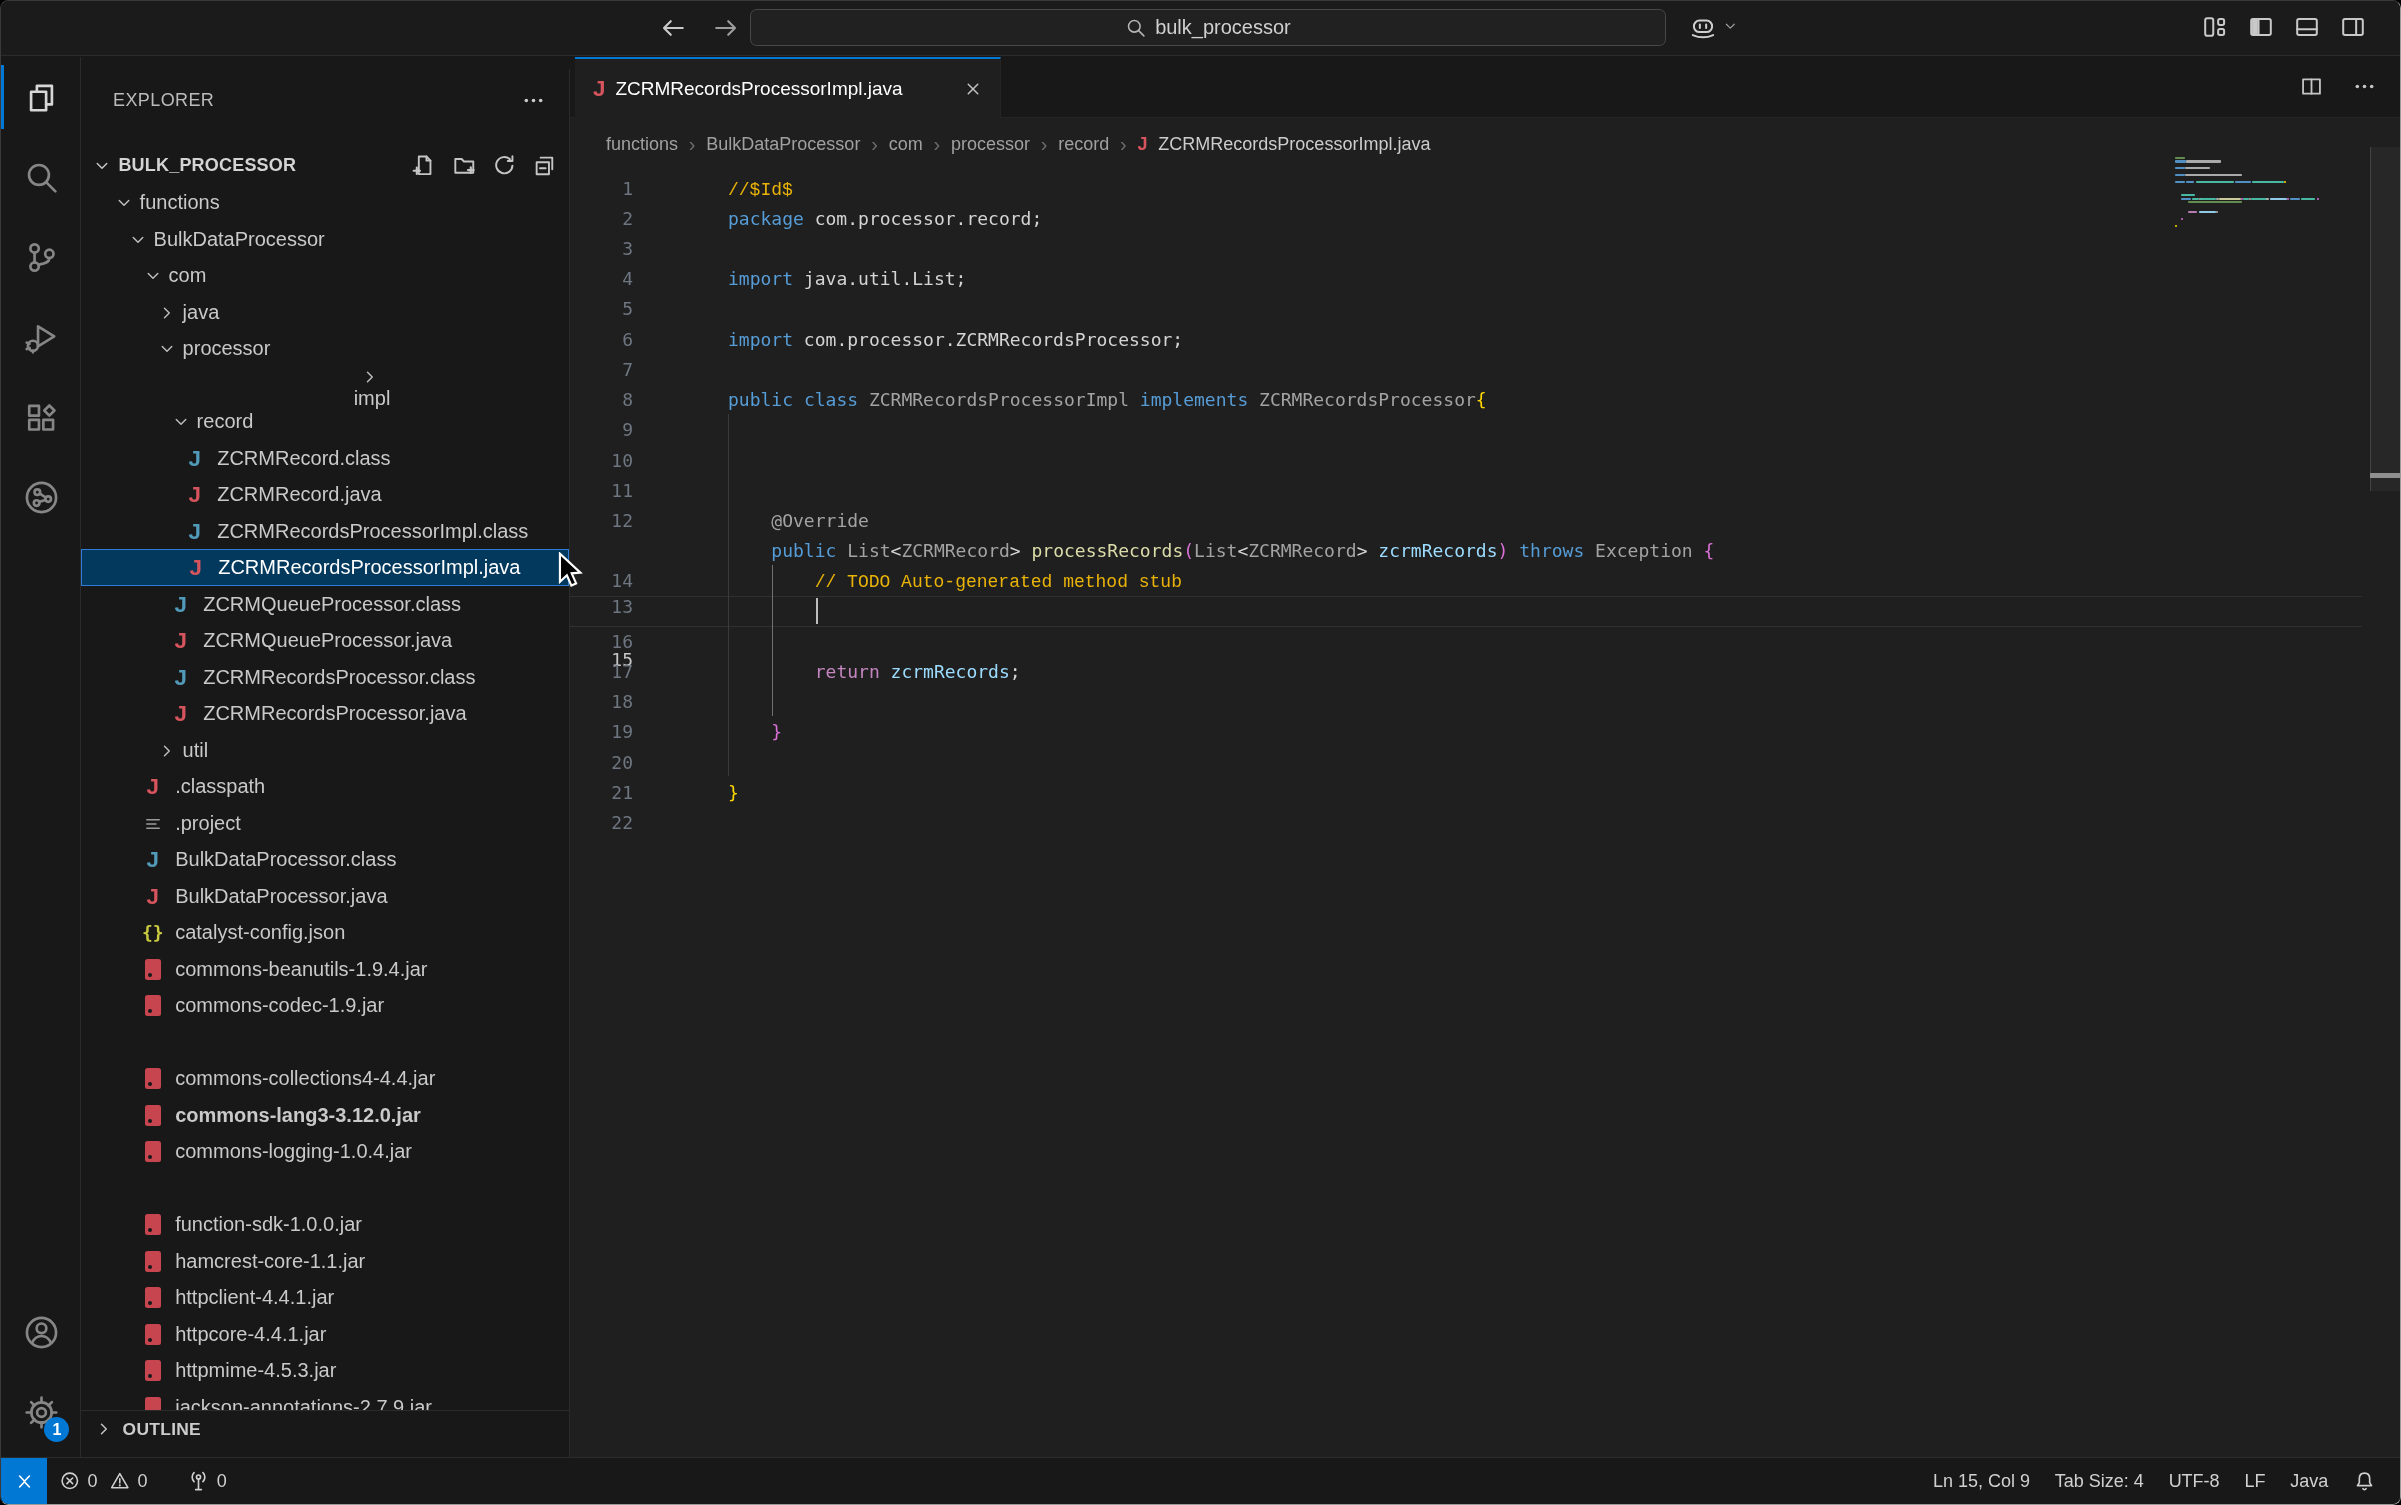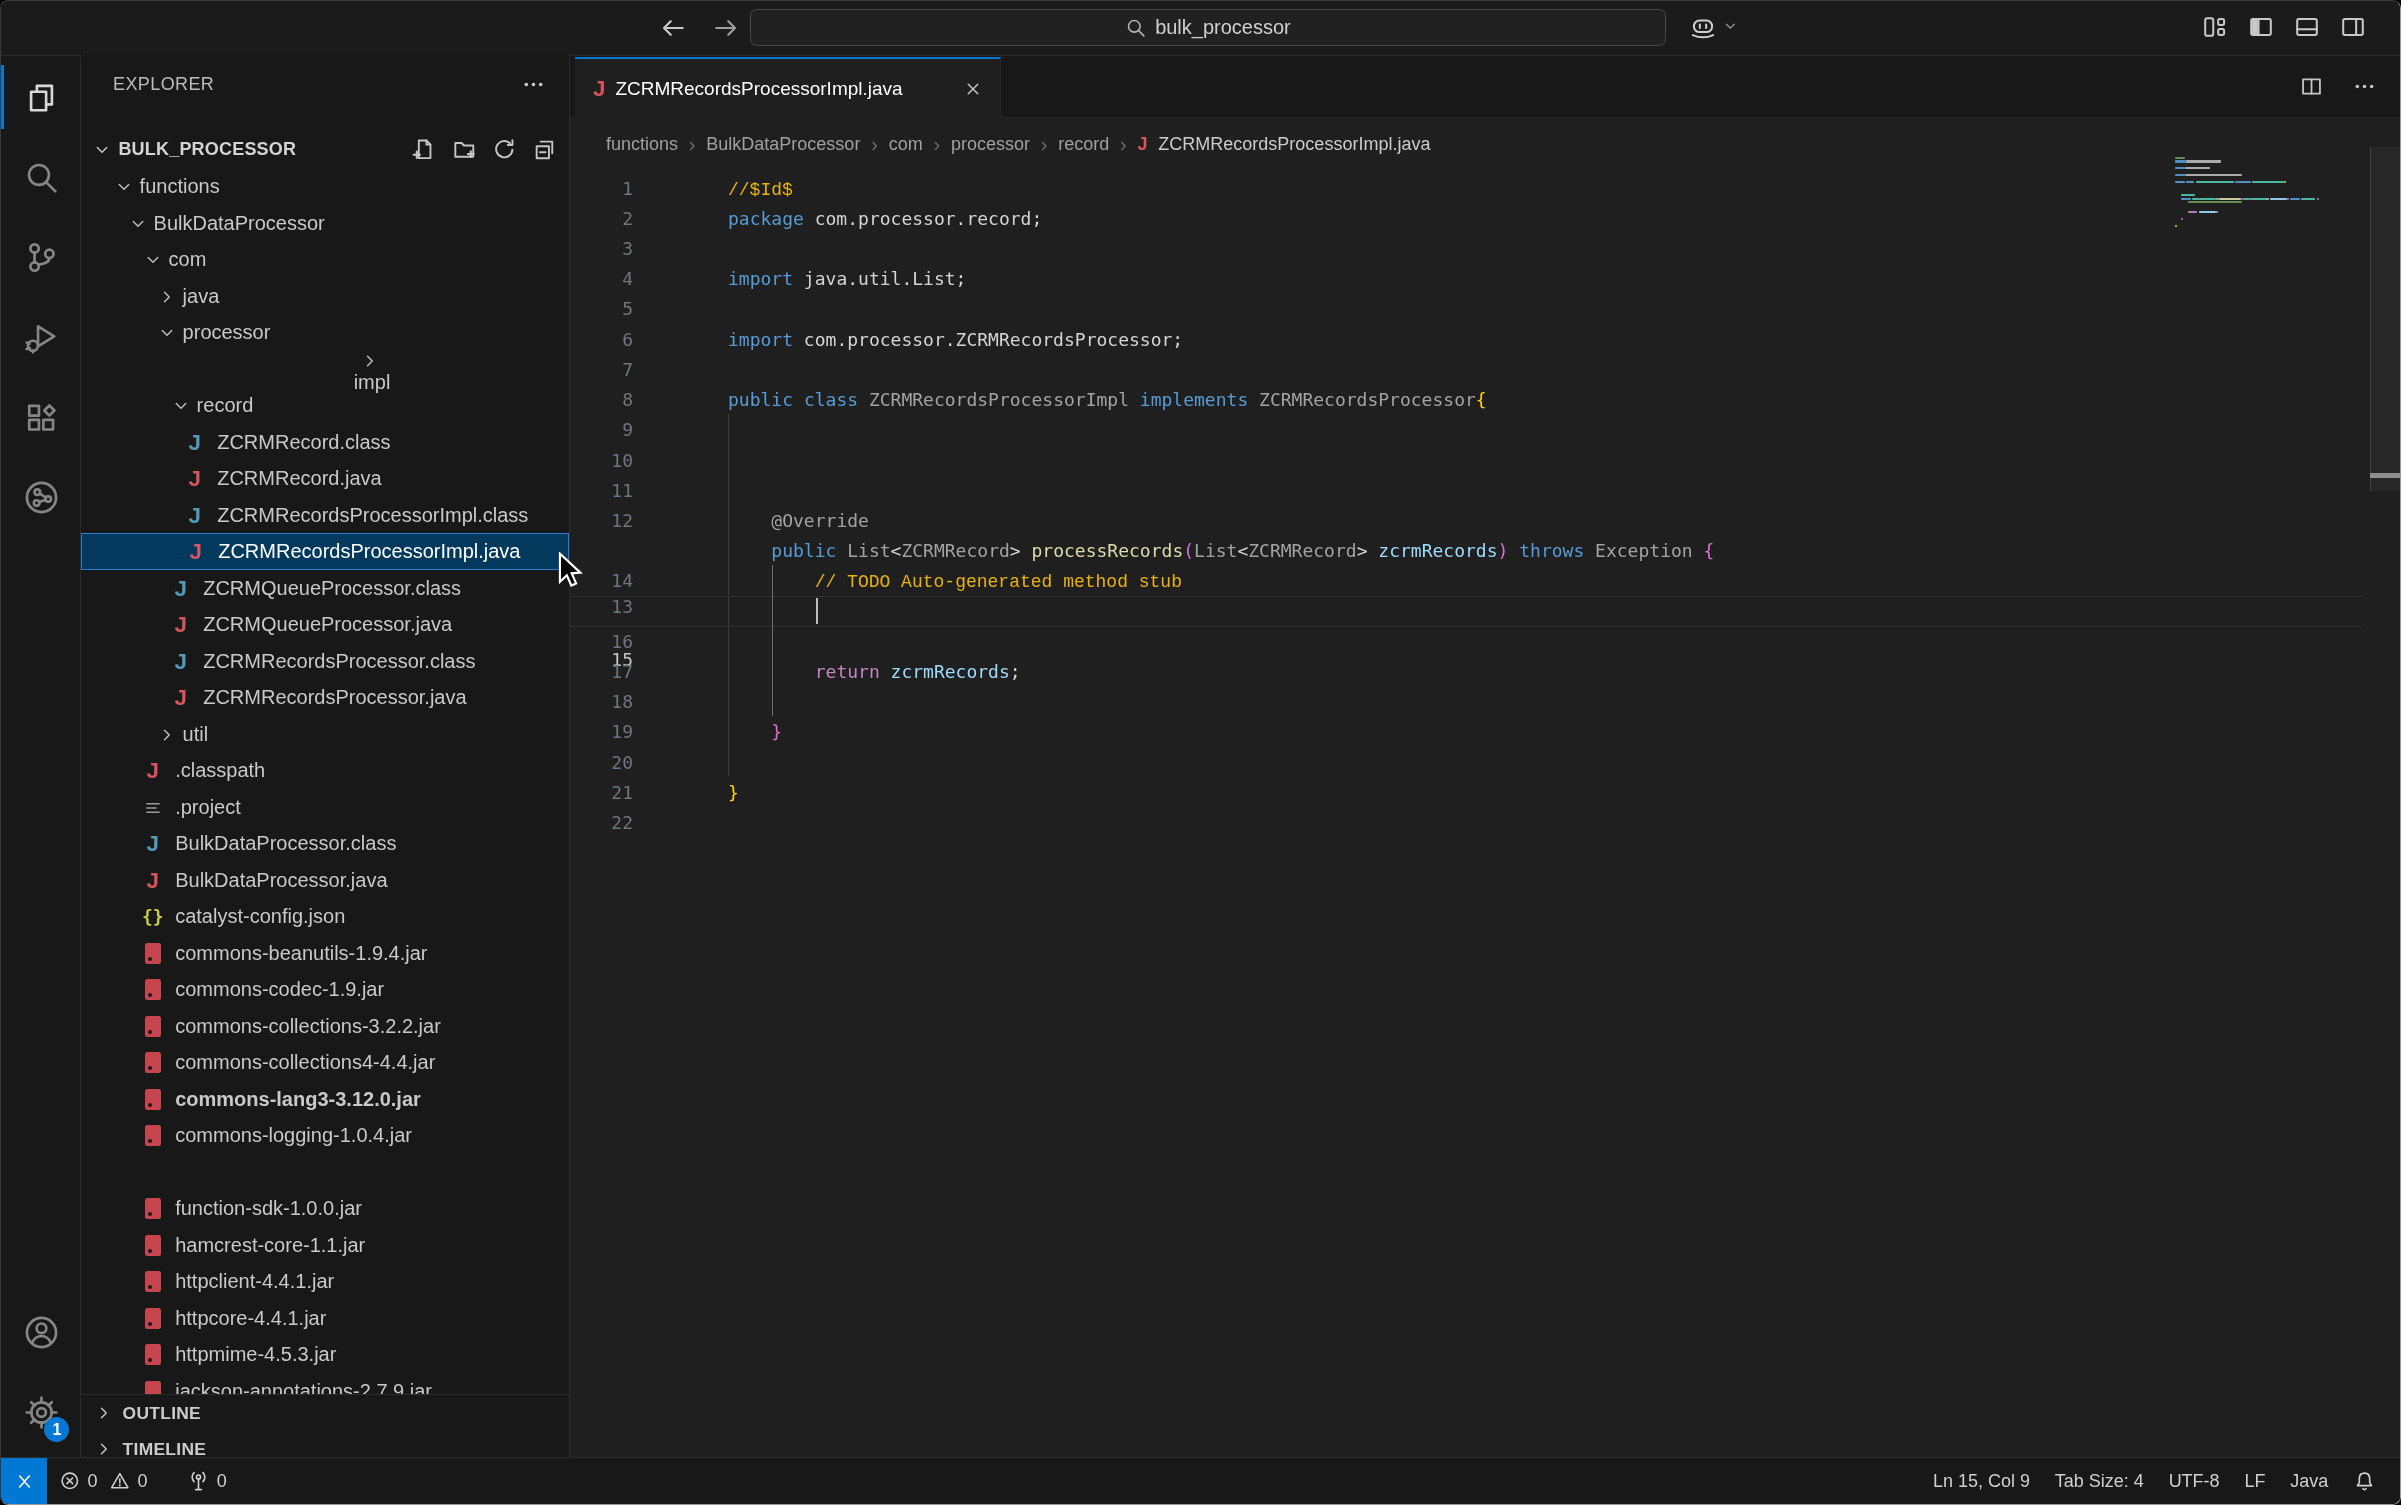--- a/index.html
+++ b/index.html
@@ -22,21 +22,21 @@
   
   .activitybar{position:absolute;left:0;top:56px;bottom:47px;width:80px;background:#181818;border-right:0.8px solid #2b2b2b;}
   .ab-item{position:relative;width:80px;height:80px;display:flex;align-items:center;justify-content:center;color:#868686;cursor:pointer;}
   .ab-item.active{color:#d7d7d7;}
   .ab-item.active::before{content:"";position:absolute;left:0;top:8.3px;bottom:8.3px;width:3.3px;background:#0078d4;}
   .ab-bottom{position:absolute;bottom:5px;left:0;width:80px;}
   .ab-badge{position:absolute;right:11.6px;bottom:10px;min-width:25px;height:25px;border-radius:12.4px;background:#0078d4;
     color:#fff;font-size:16px;display:flex;align-items:center;justify-content:center;font-weight:bold;}
 
   
-  .sidebar{position:absolute;left:80px;top:52px;bottom:47px;width:489px;background:#181818;border-right:0.8px solid #2b2b2b;overflow:hidden;}
+  .sidebar{position:absolute;left:80px;top:68px;bottom:47px;width:489px;background:#181818;border-right:0.8px solid #2b2b2b;overflow:hidden;}
   .sb-header{position:absolute;left:0;top:0;right:0;height:63px;display:flex;align-items:center;padding:0 23px 0 32px;}
   .sb-title{font-size:18px;color:#bbbbbb;letter-spacing:0.4px;flex:1;}
   .sb-section{position:absolute;left:0;top:78px;right:0;height:37px;display:flex;align-items:center;padding-left:10.8px;}
   .sb-section-label{font-weight:bold;font-size:18px;color:#d4d4d4;letter-spacing:0.2px;margin-left:6.6px;flex:1;}
   .sb-actions{display:flex;gap:13.3px;margin-right:11.6px;color:#c5c5c5;}
   .tree{position:absolute;left:0;top:115px;right:0;height:1226px;overflow:hidden;}
   .trow{position:absolute;left:0;right:0;height:37px;display:flex;align-items:center;font-size:20px;color:#c9c9c9;cursor:pointer;}
   .trow .twisty{width:21.6px;color:#bdbdbd;}
   .trow .fico{width:21.6px;margin-right:6.6px;display:flex;justify-content:center;}
   .trow .lbl{margin-left:5px;white-space:nowrap;}
@@ -430,26 +430,20 @@
           <span class="fico">
             <span class="jar-ico" style="background: rgb(198, 69, 78);"></span>
           </span>
           <span class="lbl">commons-beanutils-1.9.4.jar</span>
         </div>
         <div class="trow" style="top: 803px; padding-left: 61px;">
           <span class="fico">
             <span class="jar-ico" style="background: rgb(198, 69, 78);"></span>
           </span>
           <span class="lbl">commons-codec-1.9.jar</span>
-        </div>
-        <div class="trow" style="top: 840px; padding-left: 61px;">
-          <span class="fico">
-            <span class="jar-ico" style="background: rgb(198, 69, 78);"></span>
-          </span>
-          <span class="lbl">commons-collections-3.2.2.jar</span>
         </div>
         <div class="trow" style="top: 876px; padding-left: 61px;">
           <span class="fico">
             <span class="jar-ico" style="background: rgb(198, 69, 78);"></span>
           </span>
           <span class="lbl">commons-collections4-4.4.jar</span>
         </div>
         <div class="trow" style="top: 913px; padding-left: 61px; font-weight: bold;">
           <span class="fico">
             <span class="jar-ico" style="background: rgb(198, 69, 78);"></span>

